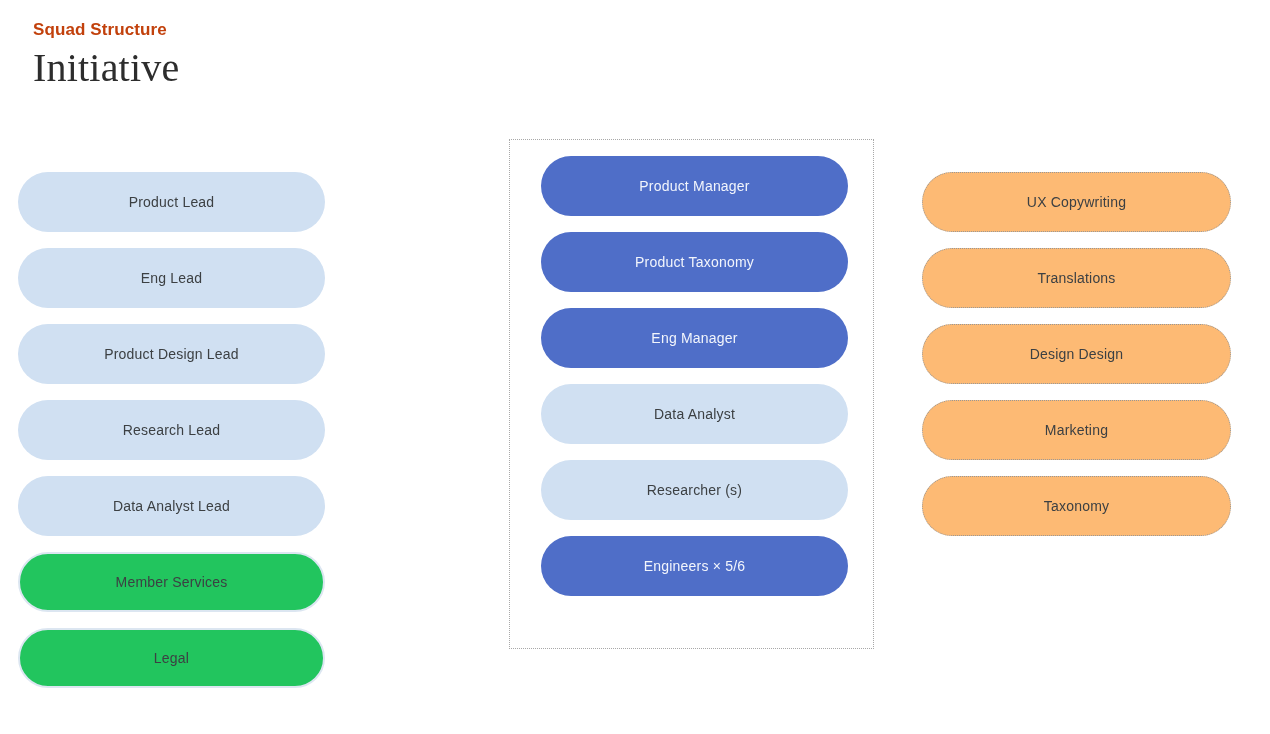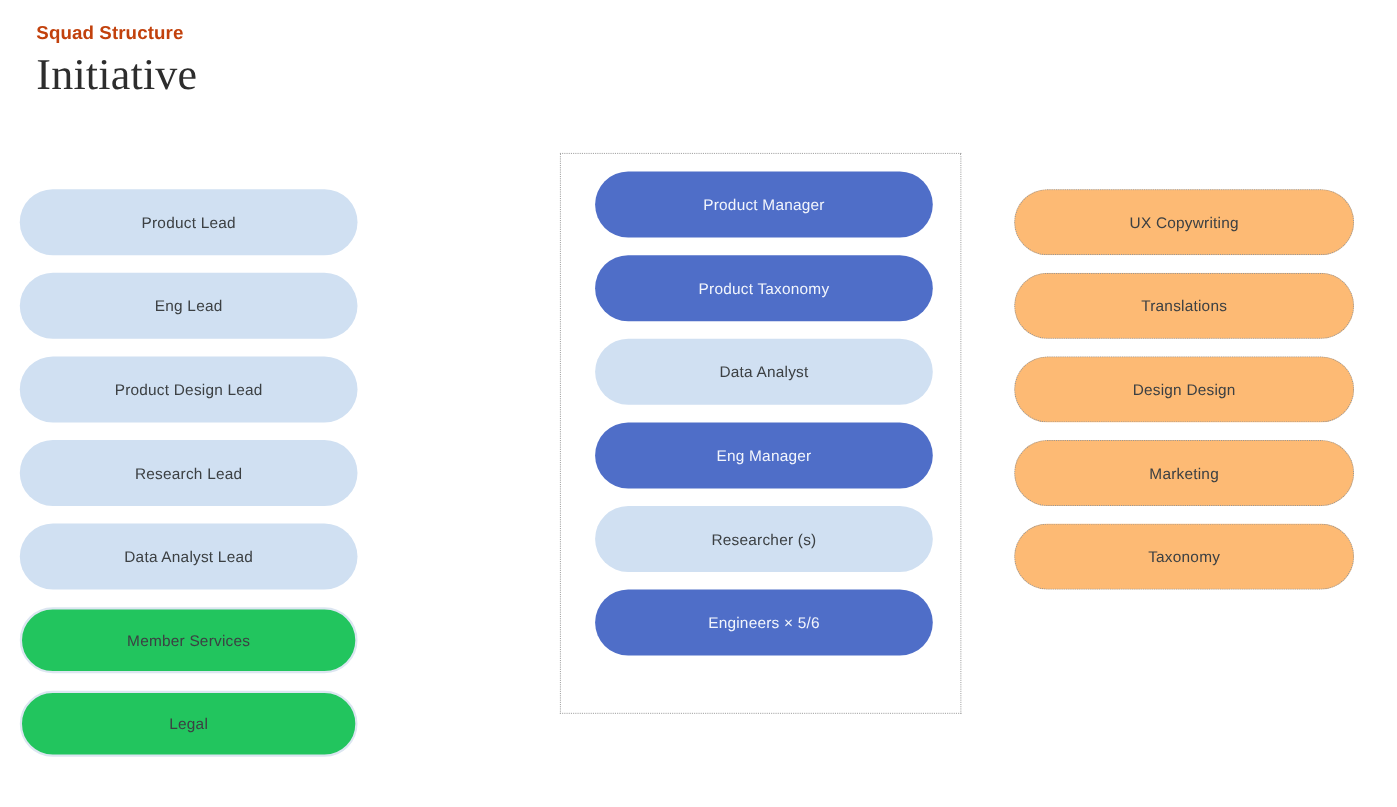--- a/index.html
+++ b/index.html
@@ -121,25 +121,25 @@
 
   <div class="squad-box"></div>
 
   <div class="col col-squad">
     <div class="pill" data-variant="filled-dark">
       <span class="pill-label">Product Manager</span>
     </div>
     <div class="pill" data-variant="filled-dark">
       <span class="pill-label">Product Taxonomy</span>
     </div>
+    <div class="pill" data-variant="filled-dark">
+      <span class="pill-label">Eng Manager</span>
+    </div>
     <div class="pill" data-variant="filled-light">
       <span class="pill-label">Data Analyst</span>
-    </div>
-    <div class="pill" data-variant="filled-dark">
-      <span class="pill-label">Eng Manager</span>
     </div>
     <div class="pill" data-variant="filled-light">
       <span class="pill-label">Researcher (s)</span>
     </div>
     <div class="pill" data-variant="filled-dark">
       <span class="pill-label">Engineers × 5/6</span>
     </div>
   </div>
 
   <div class="col col-support">

